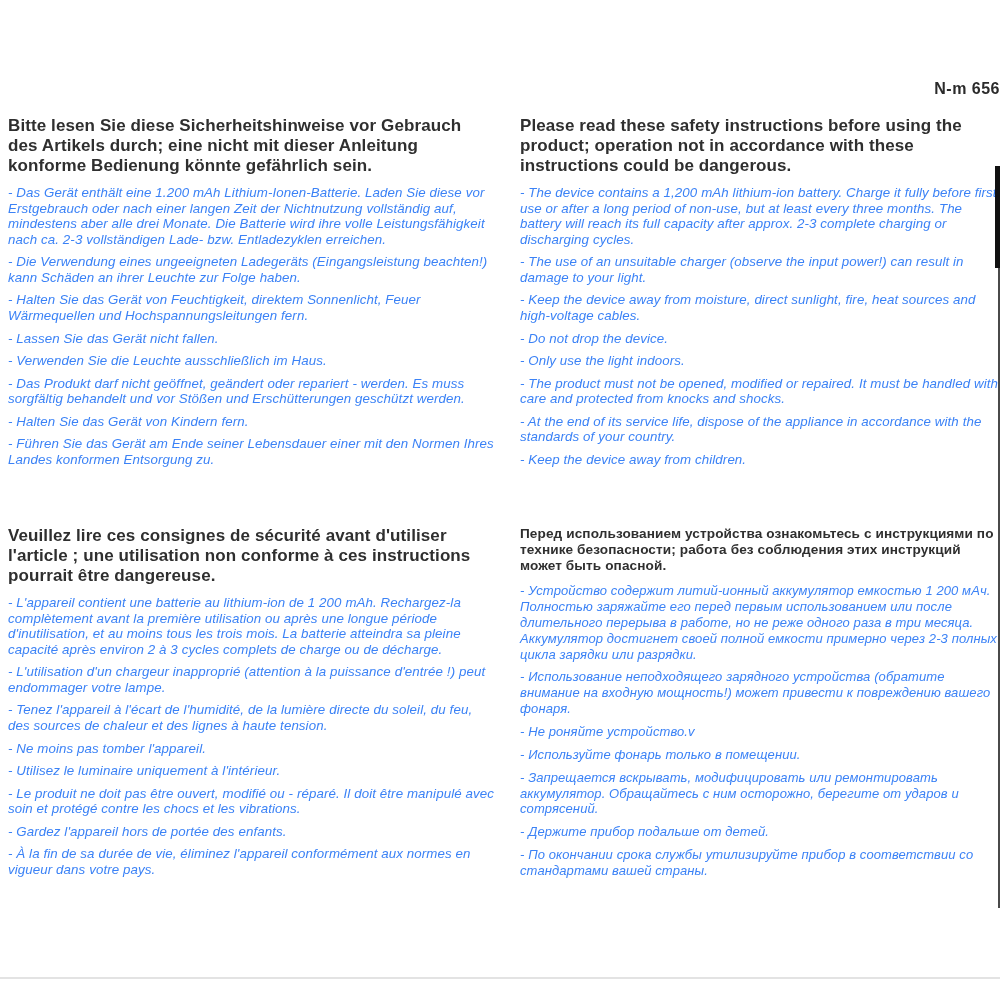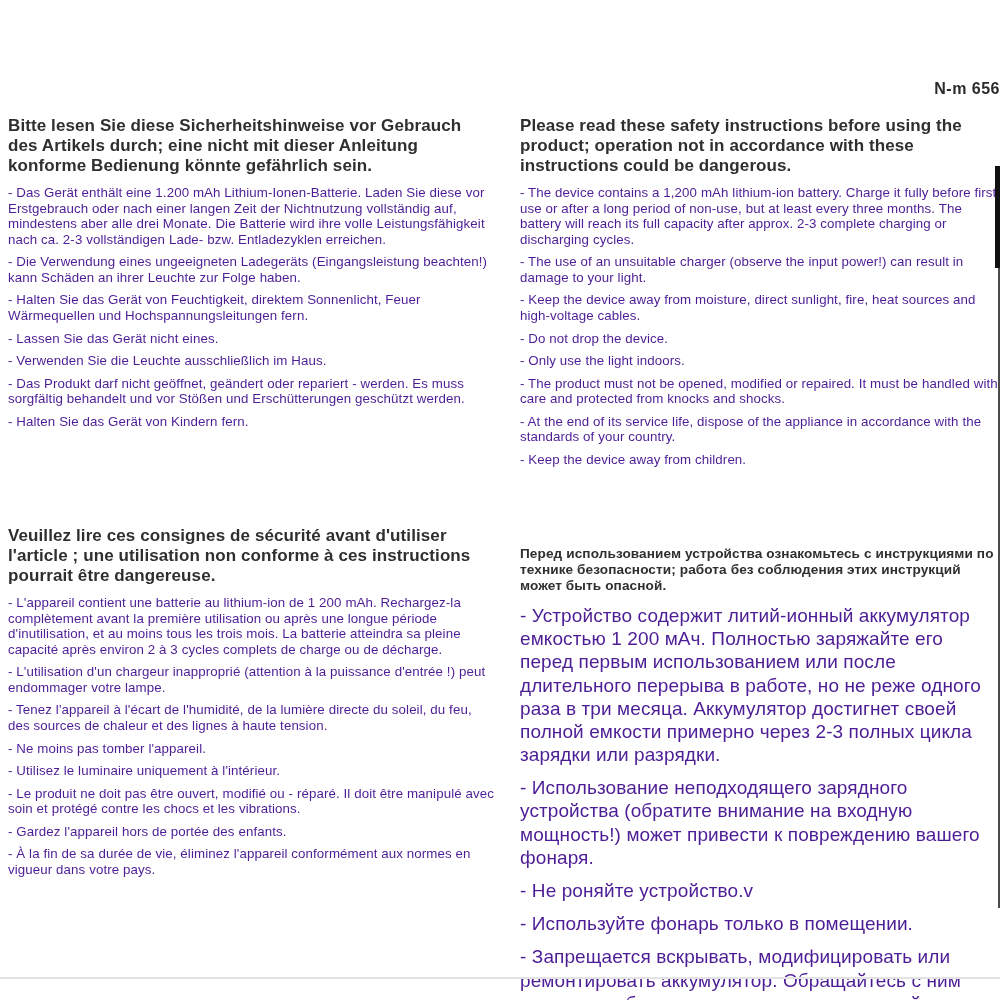--- a/index.html
+++ b/index.html
@@ -38,25 +38,26 @@
     line-height: 1.18;
     font-weight: 700;
     color: #2f2f2f;
     letter-spacing: 0.1px;
   }
   .section .bullet {
     margin: 0 0 7px 0;
     font-size: 13.3px;
     line-height: 1.17;
     letter-spacing: 0.1px;
-    color: #4c1d95;
+    color: #3b82f6;
+    font-style: italic;
   }
   
-  #sec-ru .bullet { font-size: 19px; line-height: 1.22; margin-top: 10px; }
-  #sec-ru .heading { font-size: 13.6px; margin-top: 20px; }
+  #sec-ru .bullet { font-size: 13.0px; line-height: 1.22; }
+  #sec-ru .heading { font-size: 13.6px; }
   
   .scan-strip-dark {
     position: absolute;
     right: 0;
     top: 166px;
     width: 5px;
     height: 102px;
     background: #111111;
   }
   .scan-strip-thin {
@@ -81,24 +82,25 @@
 
 <div class="model-number">N-m 656</div>
 
 <section class="section" id="sec-de">
   <p class="heading">Bitte lesen Sie diese Sicherheitshinweise vor Gebrauch des Artikels durch; eine nicht mit dieser Anleitung konforme Bedienung könnte gefährlich sein.</p>
   <div class="bullets">
 
   <p class="bullet">- Das Gerät enthält eine 1.200 mAh Lithium-Ionen-Batterie. Laden Sie diese vor Erstgebrauch oder nach einer langen Zeit der Nichtnutzung vollständig auf, mindestens aber alle drei Monate. Die Batterie wird ihre volle Leistungsfähigkeit nach ca. 2-3 vollständigen Lade- bzw. Entladezyklen erreichen.</p>
       <p class="bullet">- Die Verwendung eines ungeeigneten Ladegeräts (Eingangsleistung beachten!) kann Schäden an ihrer Leuchte zur Folge haben.</p>
       <p class="bullet">- Halten Sie das Gerät von Feuchtigkeit, direktem Sonnenlicht, Feuer Wärmequellen und Hochspannungsleitungen fern.</p>
-      <p class="bullet">- Lassen Sie das Gerät nicht eines.</p>
+      <p class="bullet">- Lassen Sie das Gerät nicht fallen.</p>
       <p class="bullet">- Verwenden Sie die Leuchte ausschließlich im Haus.</p>
       <p class="bullet">- Das Produkt darf nicht geöffnet, geändert oder repariert - werden. Es muss sorgfältig behandelt und vor Stößen und Erschütterungen geschützt werden.</p>
       <p class="bullet">- Halten Sie das Gerät von Kindern fern.</p>
+      <p class="bullet">- Führen Sie das Gerät am Ende seiner Lebensdauer einer mit den Normen Ihres Landes konformen Entsorgung zu.</p>
     </div>
 </section>
 
 <section class="section" id="sec-en">
   <p class="heading">Please read these safety instructions before using the product; operation not in accordance with these instructions could be dangerous.</p>
   <div class="bullets">
 
   <p class="bullet">- The device contains a 1,200 mAh lithium-ion battery. Charge it fully before first use or after a long period of non-use, but at least every three months. The battery will reach its full capacity after approx. 2-3 complete charging or discharging cycles.</p>
       <p class="bullet">- The use of an unsuitable charger (observe the input power!) can result in damage to your light.</p>
       <p class="bullet">- Keep the device away from moisture, direct sunlight, fire, heat sources and high-voltage cables.</p>

